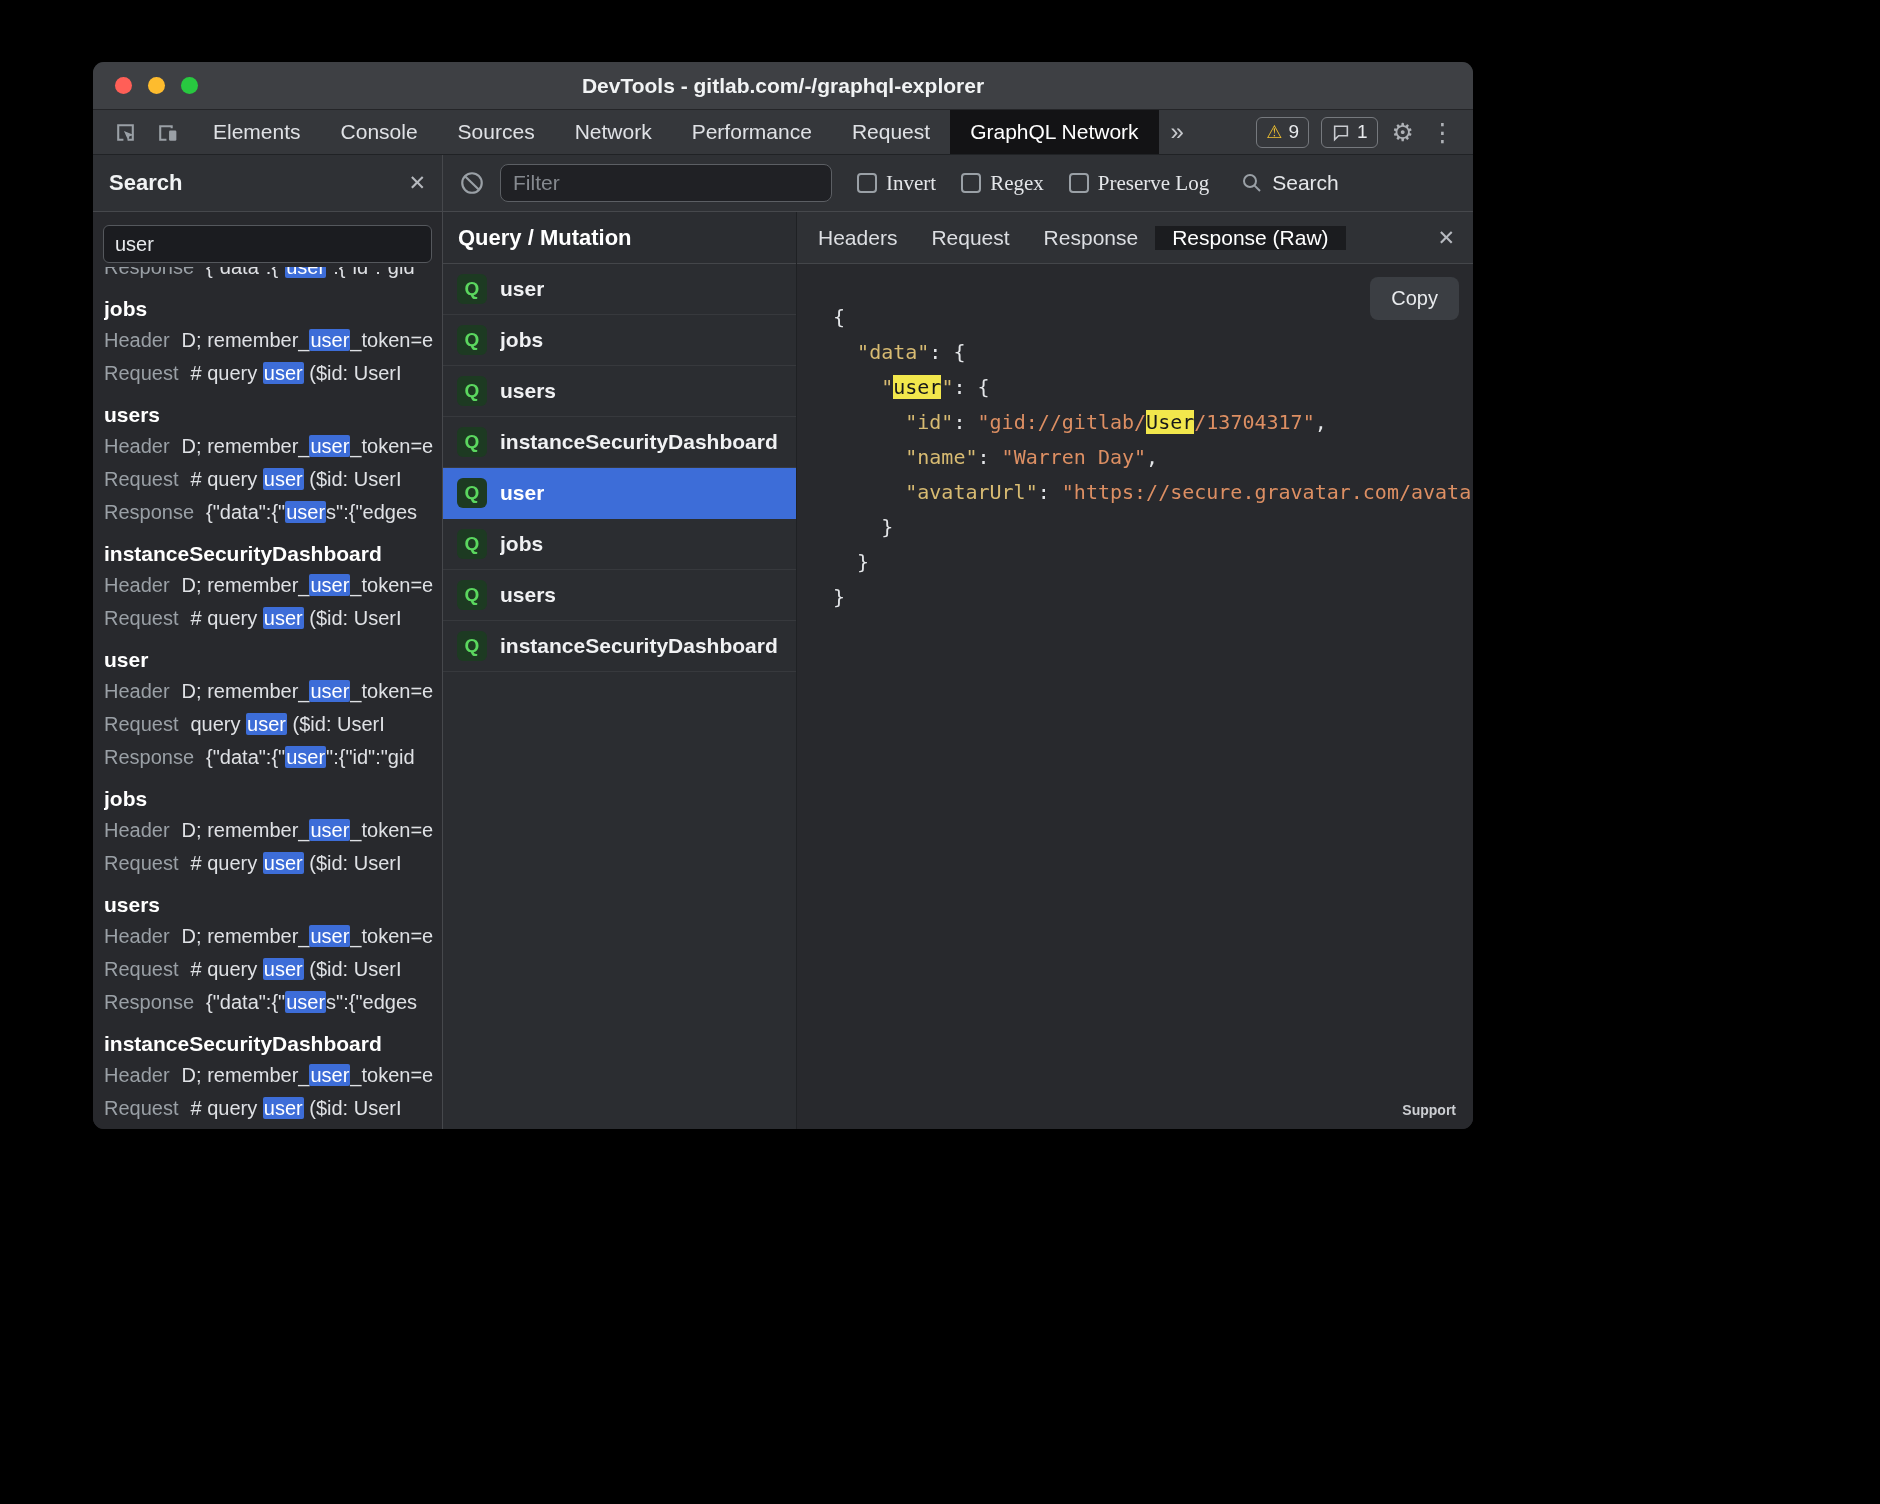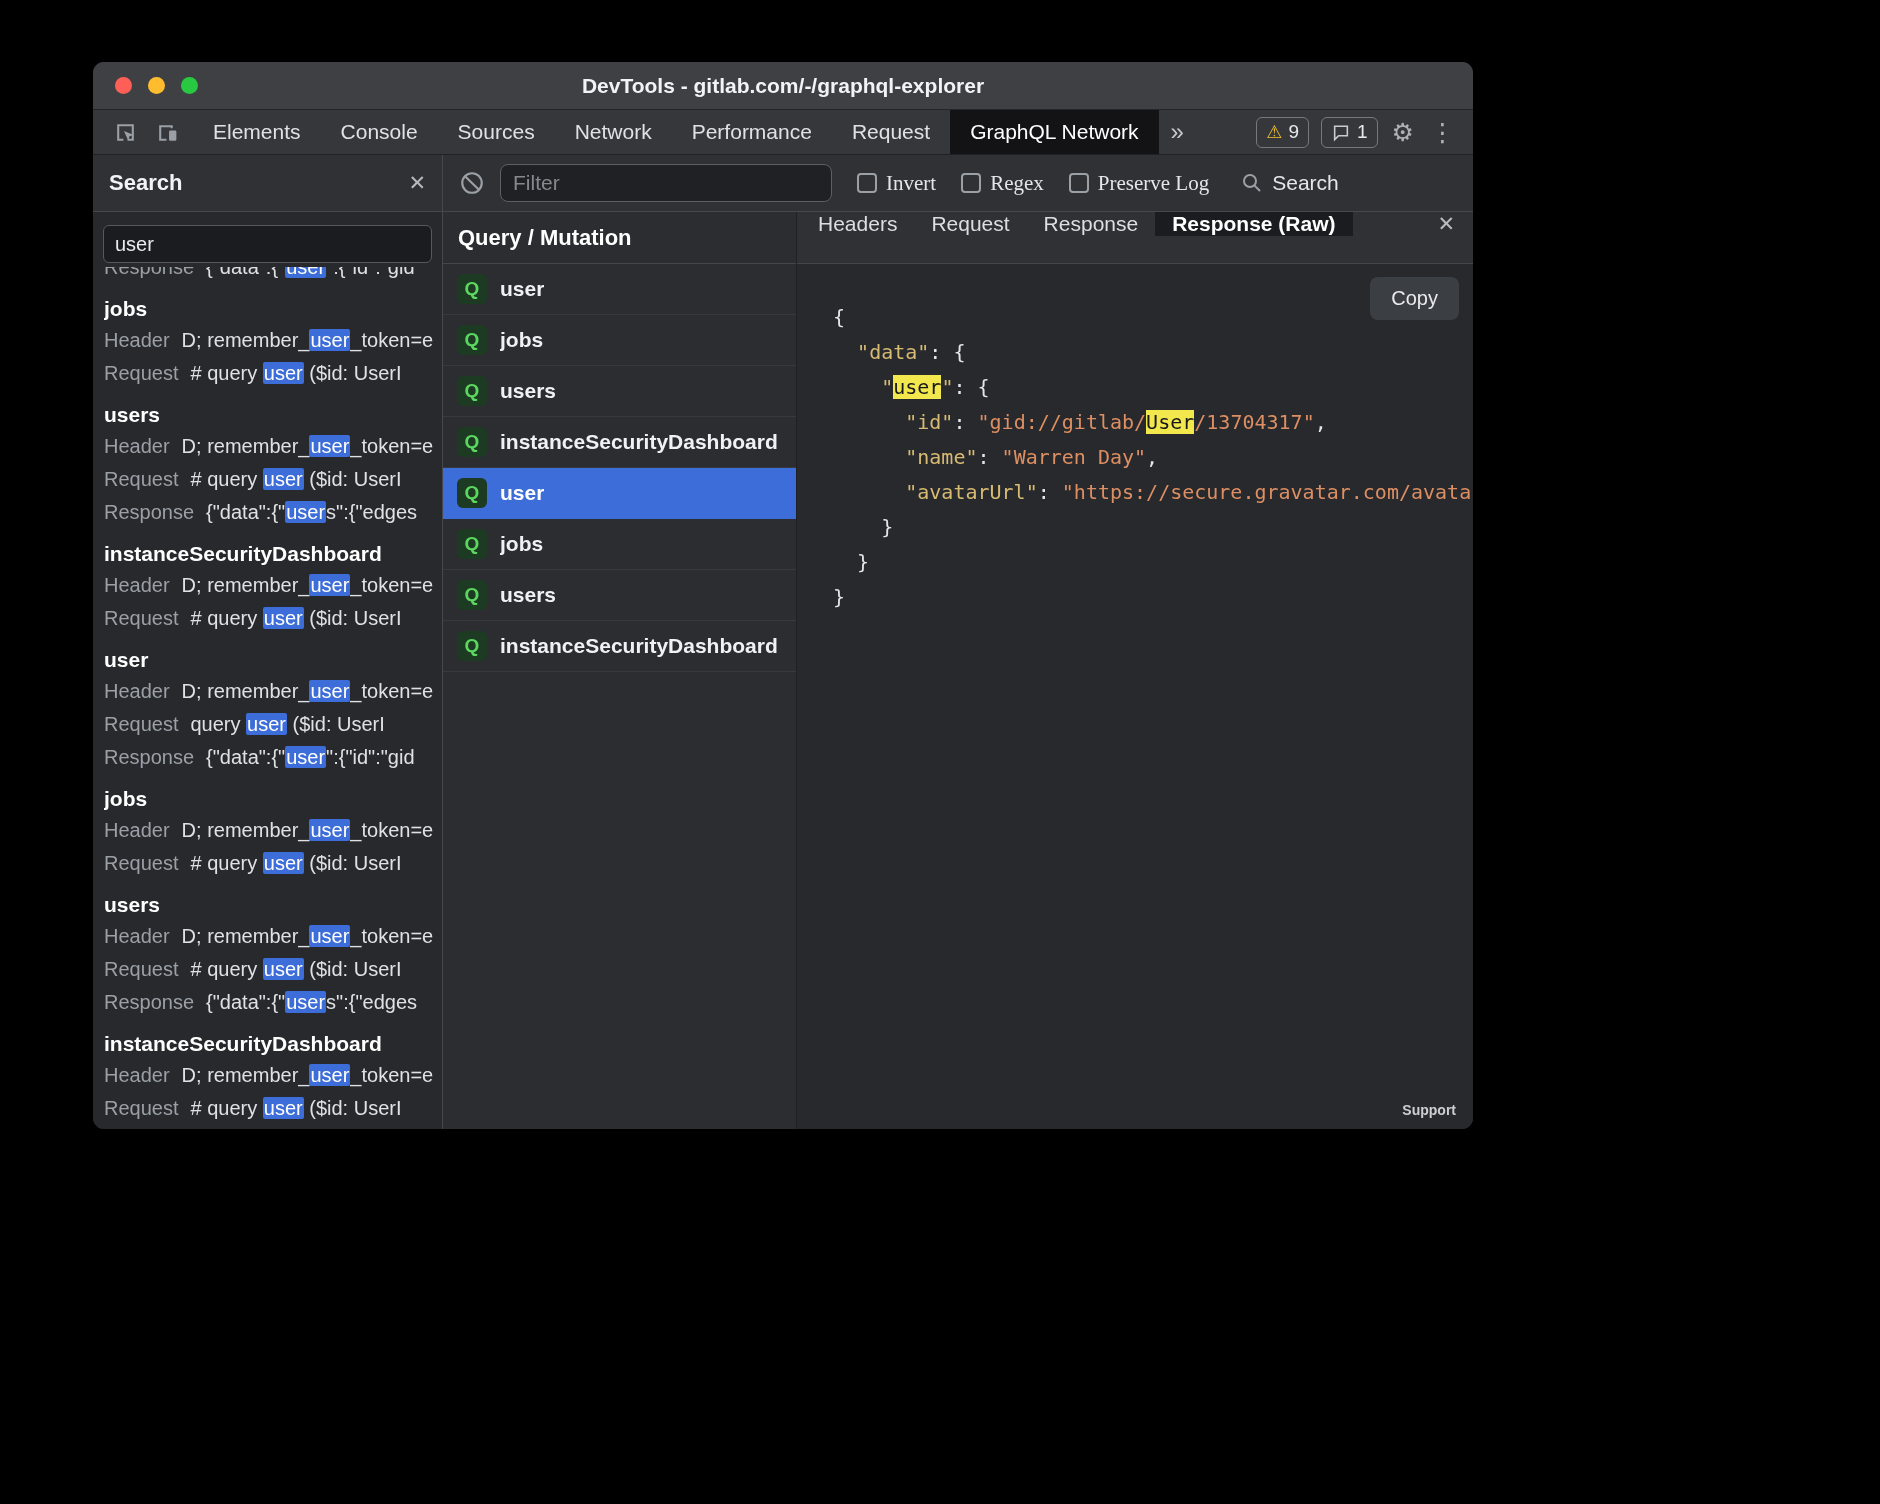--- a/index.html
+++ b/index.html
@@ -132,28 +132,28 @@
     width: 30px; height: 30px; flex: none;
     background: #1d3a22; color: var(--query-green, #5bd75f);
     border-radius: 6px; display: flex; align-items: center; justify-content: center;
     font-size: 19px; font-weight: 700;
   }
   .query-label { color: #f0f1f3; font-size: 21px; font-weight: 700; white-space: nowrap; overflow: hidden; }
   .query-row.selected .query-label { color: #ffffff; }
   
   .right-panel { position: absolute; left: 704px; top: 150px; right: 0; bottom: 0; background: #28292d; }
   .resp-tabs {
-    height: 52px; background: #2f3135; display: flex; align-items: flex-start;
+    height: 52px; background: #2f3135; display: flex; align-items: center;
     border-bottom: 1px solid #44464a; padding-left: 4px;
   }
   .resp-tab {
     display: flex; align-items: center; padding: 0 17px;
     color: #dcdee2; font-size: 21px; white-space: nowrap;
   }
-  .resp-tab.selected { background: #1b1c1f; color: #ffffff; font-weight: 700; }
+  .resp-tab.selected { background: #1b1c1f; color: #ffffff; font-weight: 400; }
   .resp-close { margin-left: auto; display: flex; align-items: center; padding-right: 18px; color: #b7bac0; font-size: 21px; }
   .resp-content { position: absolute; top: 52px; left: 0; right: 0; bottom: 0; overflow: hidden; }
   .copy-btn {
     position: absolute; top: 13px; right: 14px;
     background: #3b3e43; border-radius: 8px;
     padding: 10px 21px; color: #e8eaed; font-size: 20px;
   }
   .json-view {
     padding: 36px 0 0 36px;
     font-family: "DejaVu Sans Mono", "Liberation Mono", monospace;

